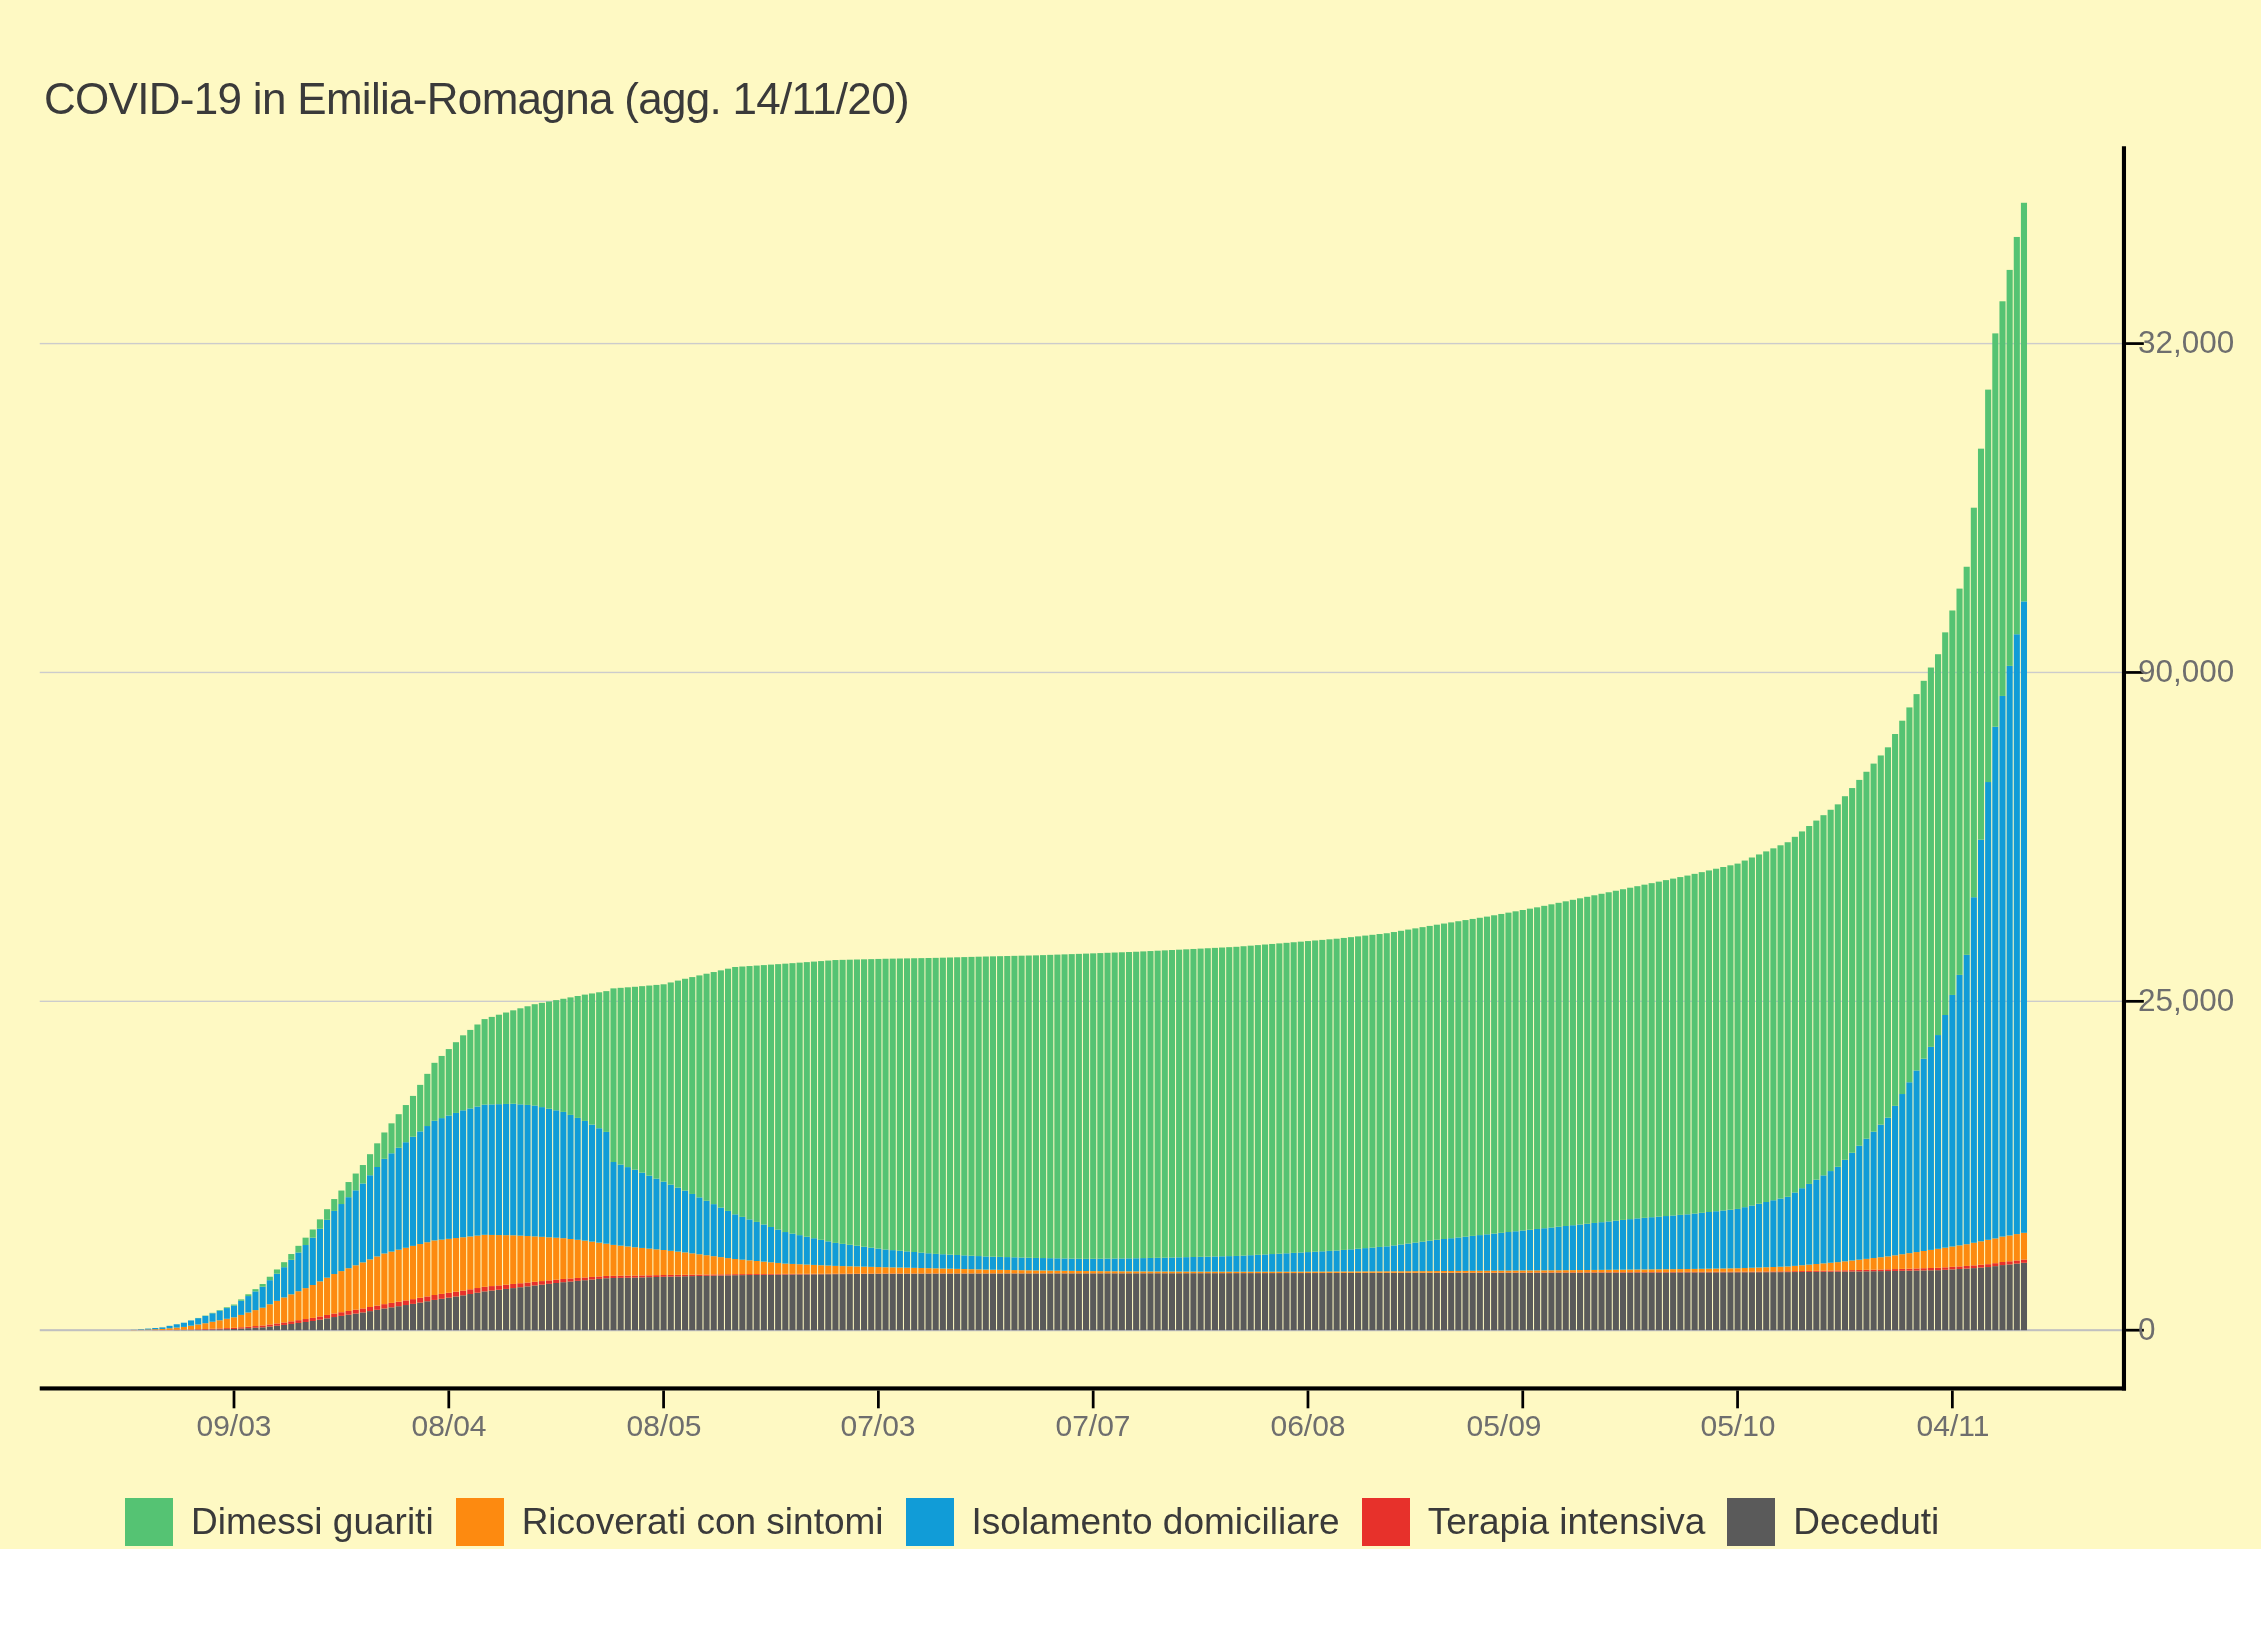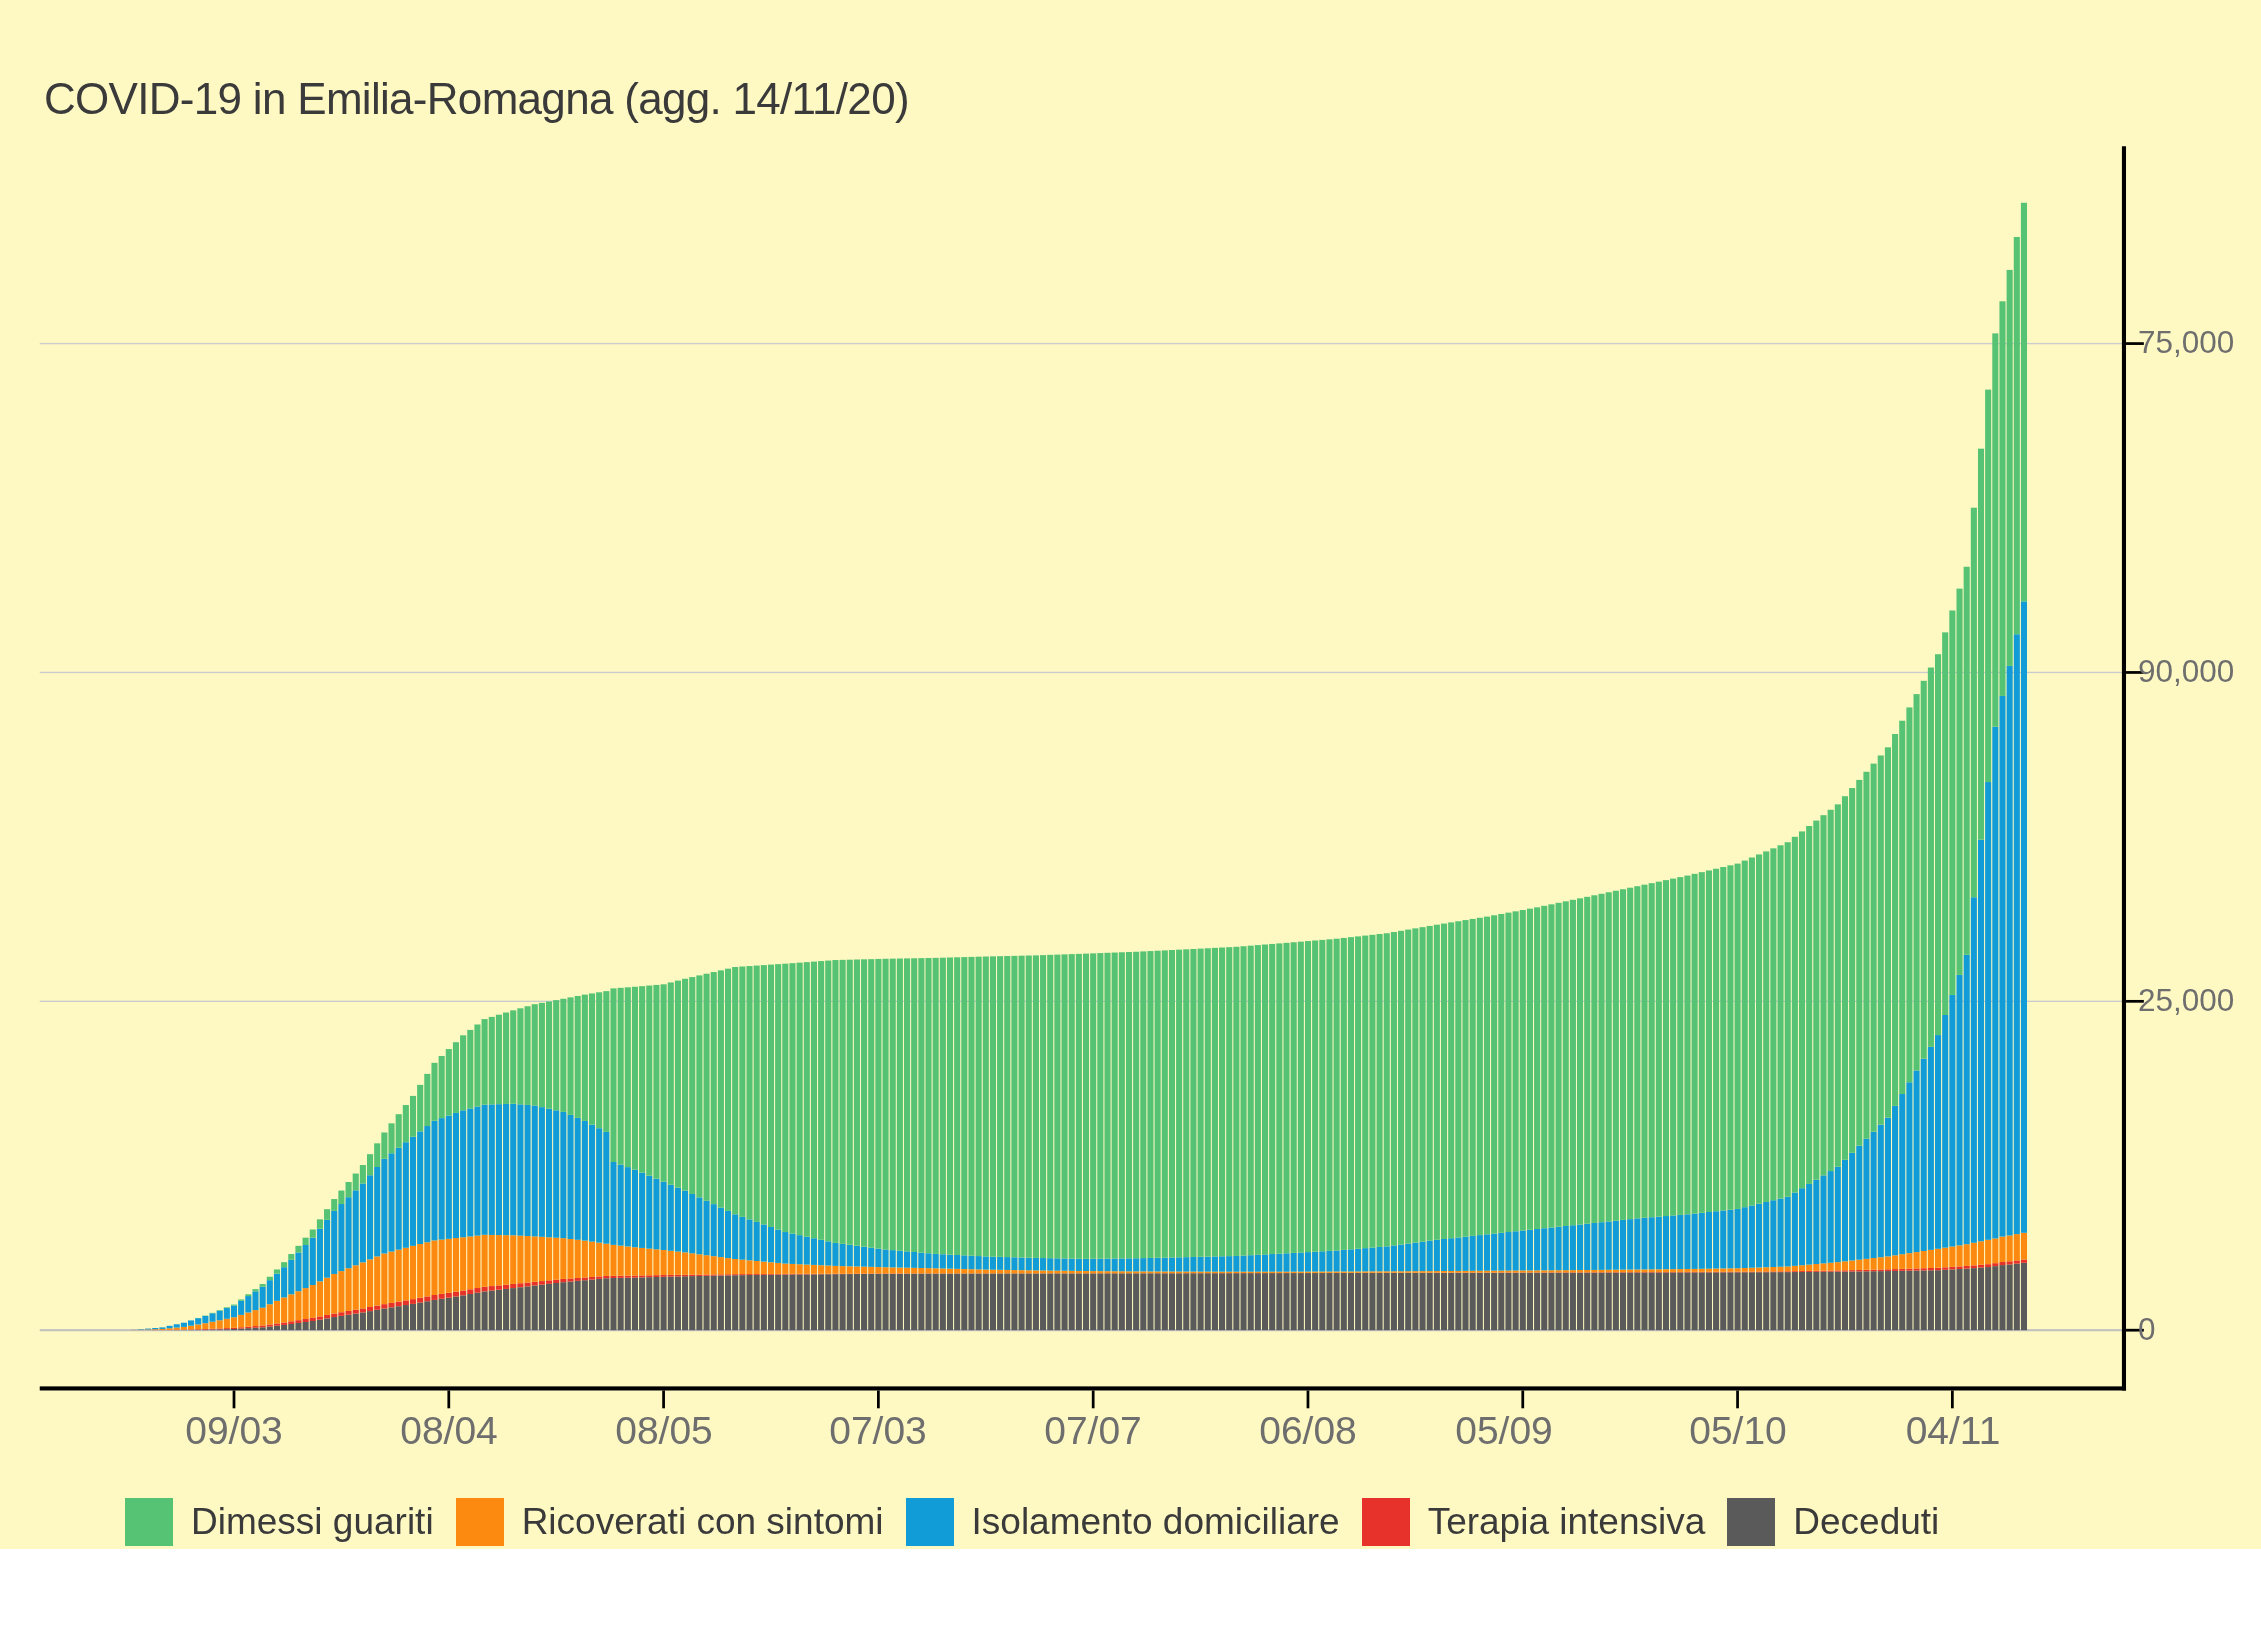--- a/index.html
+++ b/index.html
@@ -10,21 +10,21 @@
   .title{
     position:absolute;left:44px;top:74px;font-size:44px;letter-spacing:-0.7px;
     color:#3a3a3a;white-space:nowrap;
   }
   .ylabel{
     position:absolute;left:2138px;transform:translateY(-52%);
     font-size:31.5px;color:#6e6e6e;white-space:nowrap;
   }
   .xlabel{
     position:absolute;top:1409px;transform:translateX(-50%);
-    font-size:39px;color:#6e6e6e;white-space:nowrap;
+    font-size:30px;color:#6e6e6e;white-space:nowrap;
   }
   .legend{
     position:absolute;left:125px;top:1498px;display:flex;align-items:center;column-gap:22px;
   }
   .legend-item{display:flex;align-items:center;column-gap:18px;}
   .swatch{width:48px;height:48px;flex:0 0 auto;}
   .legend-label{font-size:37px;color:#3a3a3a;white-space:nowrap;}
   svg{position:absolute;left:0;top:0;}
 </style>
 </head>
@@ -1890,21 +1890,21 @@
       <rect x="1907.0249999999999" y="2029" width="4" height="26" fill="#000000"></rect>
       <rect x="2220.5249999999996" y="2029" width="4" height="26" fill="#000000"></rect>
       <rect x="2534.0249999999996" y="2029" width="4" height="26" fill="#000000"></rect>
       <rect x="2847.5249999999996" y="2029" width="4" height="26" fill="#000000"></rect>
     </svg>
 
   <div id="ylabels">
       <div class="ylabel" style="top: 1330px;">0</div>
       <div class="ylabel" style="top: 1001px;">25,000</div>
       <div class="ylabel" style="top: 672px;">90,000</div>
-      <div class="ylabel" style="top: 343px;">75,000</div>
+      <div class="ylabel" style="top: 343px;">32,000</div>
     </div>
   <div id="xlabels">
       <div class="xlabel" style="left: 234px;">09/03</div>
       <div class="xlabel" style="left: 449px;">08/04</div>
       <div class="xlabel" style="left: 664px;">08/05</div>
       <div class="xlabel" style="left: 878px;">07/03</div>
       <div class="xlabel" style="left: 1093px;">07/07</div>
       <div class="xlabel" style="left: 1308px;">06/08</div>
       <div class="xlabel" style="left: 1504px;">05/09</div>
       <div class="xlabel" style="left: 1738px;">05/10</div>

